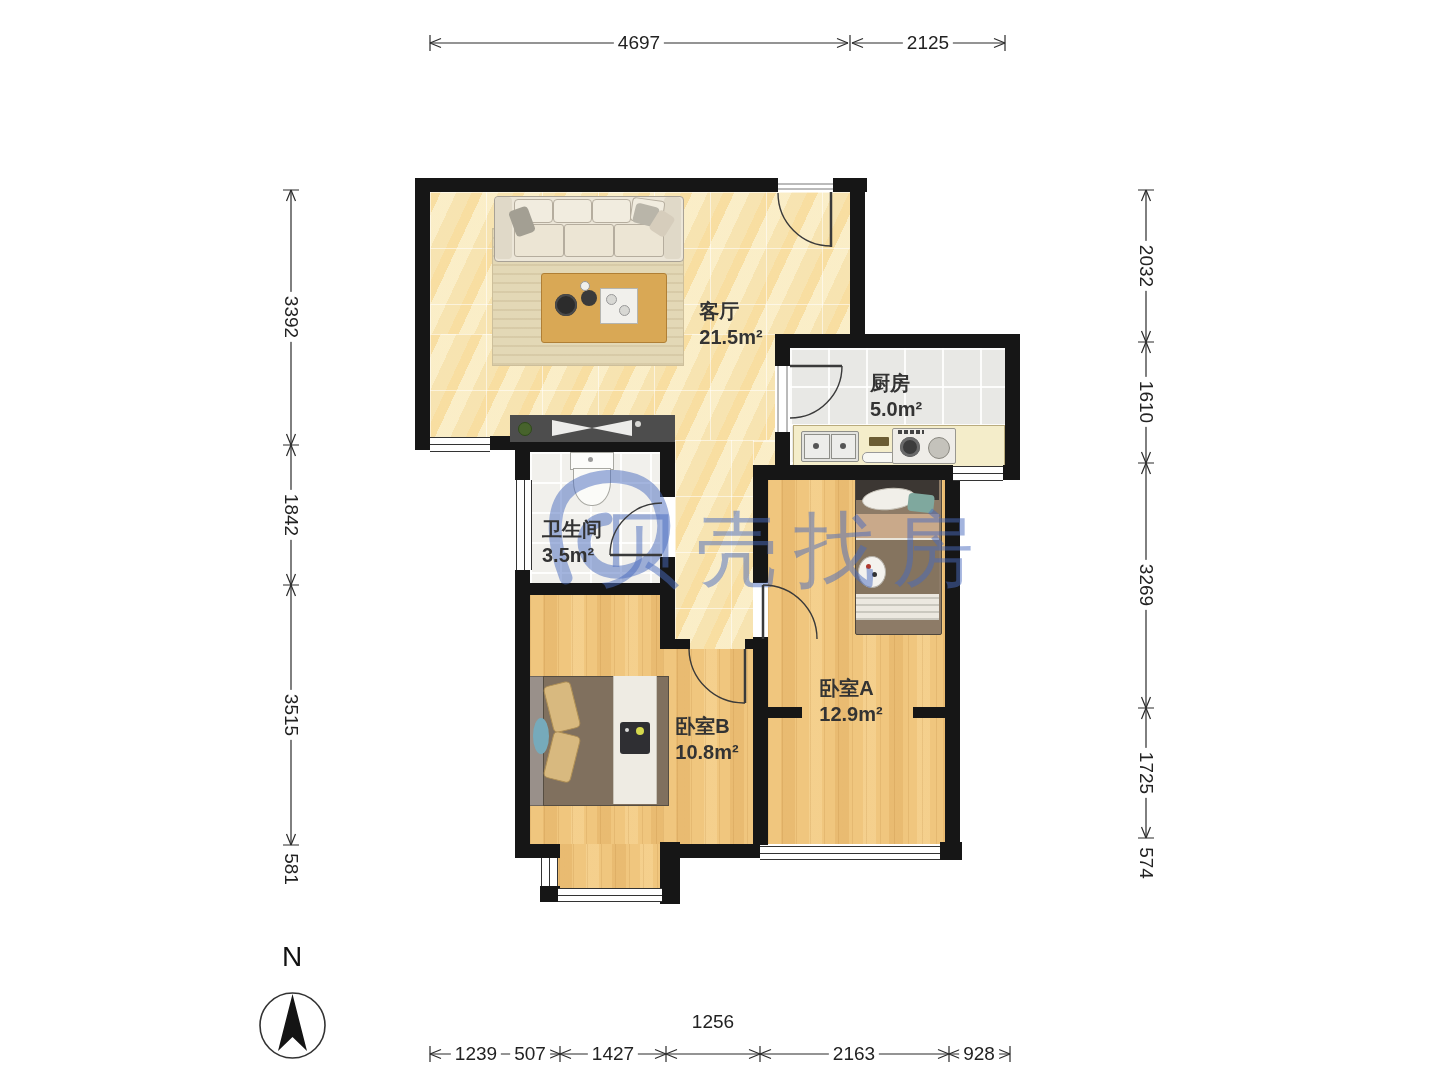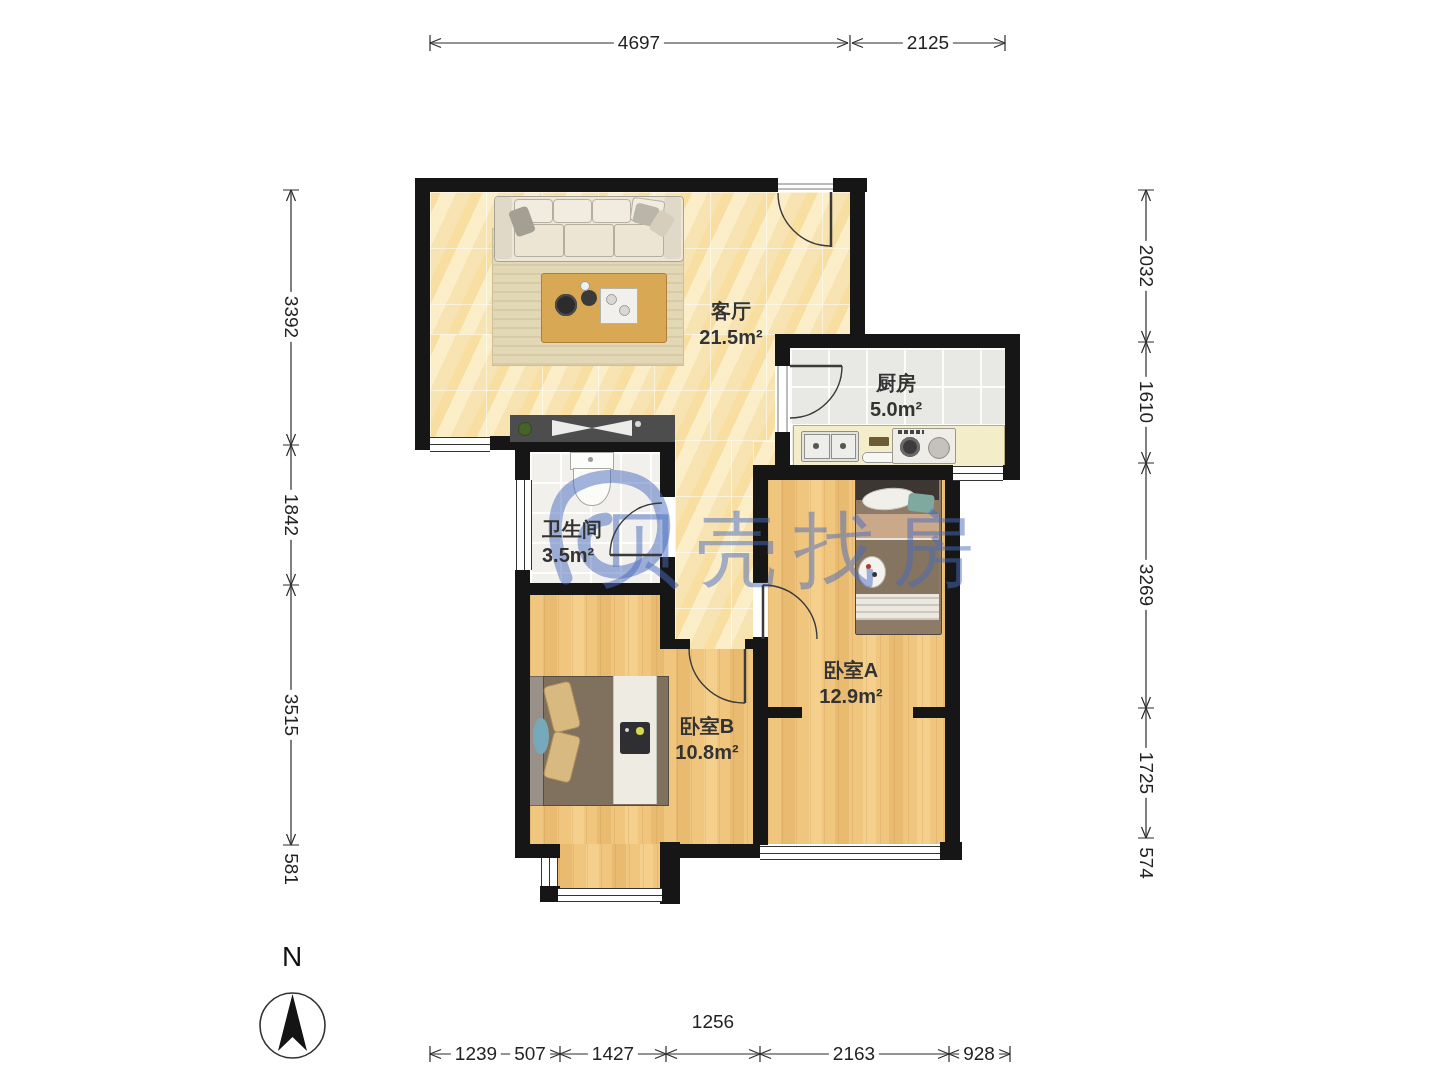--- a/index.html
+++ b/index.html
@@ -28,21 +28,21 @@
   .win-h{position:absolute;background:#fff;border-top:1.5px solid #333;border-bottom:1.5px solid #333;z-index:40;}
   .win-h::after{content:"";position:absolute;left:0;right:0;top:50%;height:1px;margin-top:-.5px;background:#333;}
   .win-v{position:absolute;background:#fff;border-left:1.5px solid #333;border-right:1.5px solid #333;z-index:40;}
   .win-v::after{content:"";position:absolute;top:0;bottom:0;left:50%;width:1px;margin-left:-.5px;background:#333;}
   .furn{position:absolute;z-index:10;}
   #annot{position:absolute;left:0;top:0;z-index:60;pointer-events:none;}
   .dim-label{position:absolute;z-index:70;font-size:19px;color:#222;background:#fff;
      padding:0 4px;transform:translate(-50%,-50%);white-space:nowrap;}
   .dim-label.v{writing-mode:vertical-rl;padding:4px 0;}
   .room-label{position:absolute;z-index:75;color:#333;font-size:20px;font-weight:bold;
-     line-height:26px;text-align:center;transform:translate(-50%,-50%);white-space:nowrap;}
+     line-height:26px;text-align:left;transform:translate(-50%,-50%);white-space:nowrap;}
   #watermark{position:absolute;z-index:55;pointer-events:none;}
   #wm-text{position:absolute;left:598px;top:496px;font-size:82px;font-weight:normal;
      letter-spacing:16px;color:rgba(72,106,190,.5);white-space:nowrap;}
   #compass-n{position:absolute;left:292px;top:957px;transform:translate(-50%,-50%);
      font-size:28px;color:#111;z-index:70;}
 </style>
 </head>
 <body>
 
 <div id="canvas">
@@ -234,21 +234,21 @@
     <div>21.5m²</div>
   </div>
   <div class="room-label" style="left:896px;top:396px;">
     <div>厨房</div>
     <div>5.0m²</div>
   </div>
   <div class="room-label" style="left:572px;top:542px;text-align:left;transform:translate(-50%,-50%);">
     <div>卫生间</div>
     <div>3.5m²</div>
   </div>
-  <div class="room-label" style="left:851px;top:683px;">
+  <div class="room-label" style="left:851px;top:701px;">
     <div>卧室A</div>
     <div>12.9m²</div>
   </div>
   <div class="room-label" style="left:707px;top:739px;">
     <div>卧室B</div>
     <div>10.8m²</div>
   </div>
 
   <span class="dim-label" style="left:639px;top:43px;">4697</span>
   <span class="dim-label" style="left:928px;top:43px;">2125</span>

